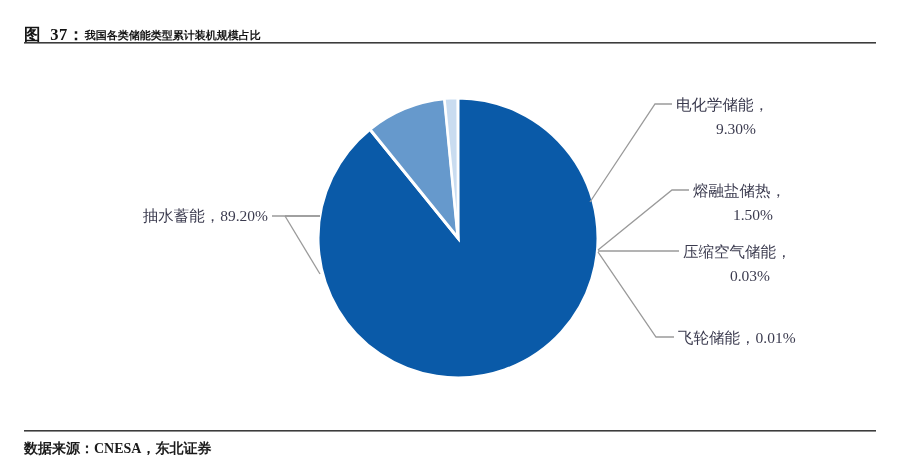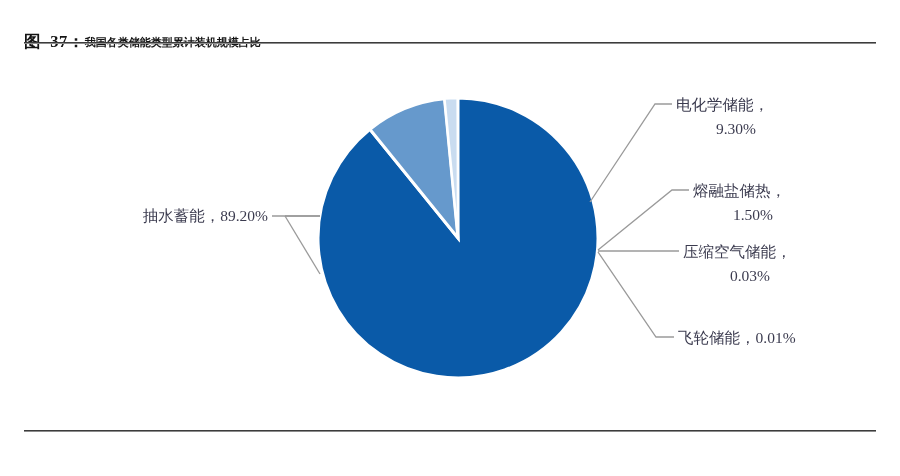--- a/index.html
+++ b/index.html
@@ -21,21 +21,21 @@
     left: 0; top: 0;
     width: 900px;
     height: 476px;
     box-sizing: border-box;
   }
 
   
   .title-row {
     position: absolute;
     left: 24px;
-    top: 27px;
+    top: 20px;
     width: 852px;
     height: 30px;
     display: flex;
     align-items: center;
   }
   .fig-label {
     font-family: "Liberation Serif", "DejaVu Serif", serif;
     font-weight: bold;
     font-size: 16.5px;
     color: #141414;
@@ -153,14 +153,15 @@
         <text class="slice-label" x="726" y="231" text-anchor="middle">0.03%</text>
 
         <text class="slice-label" x="654" y="293" text-anchor="start">飞轮储能，0.01%</text>
       </g>
 
     </svg>
   </div>
 
   <div class="rule rule-bot"></div>
 
+  <div class="source">数据来源：CNESA，东北证券</div>
 
 </div>
 
 </body></html>

